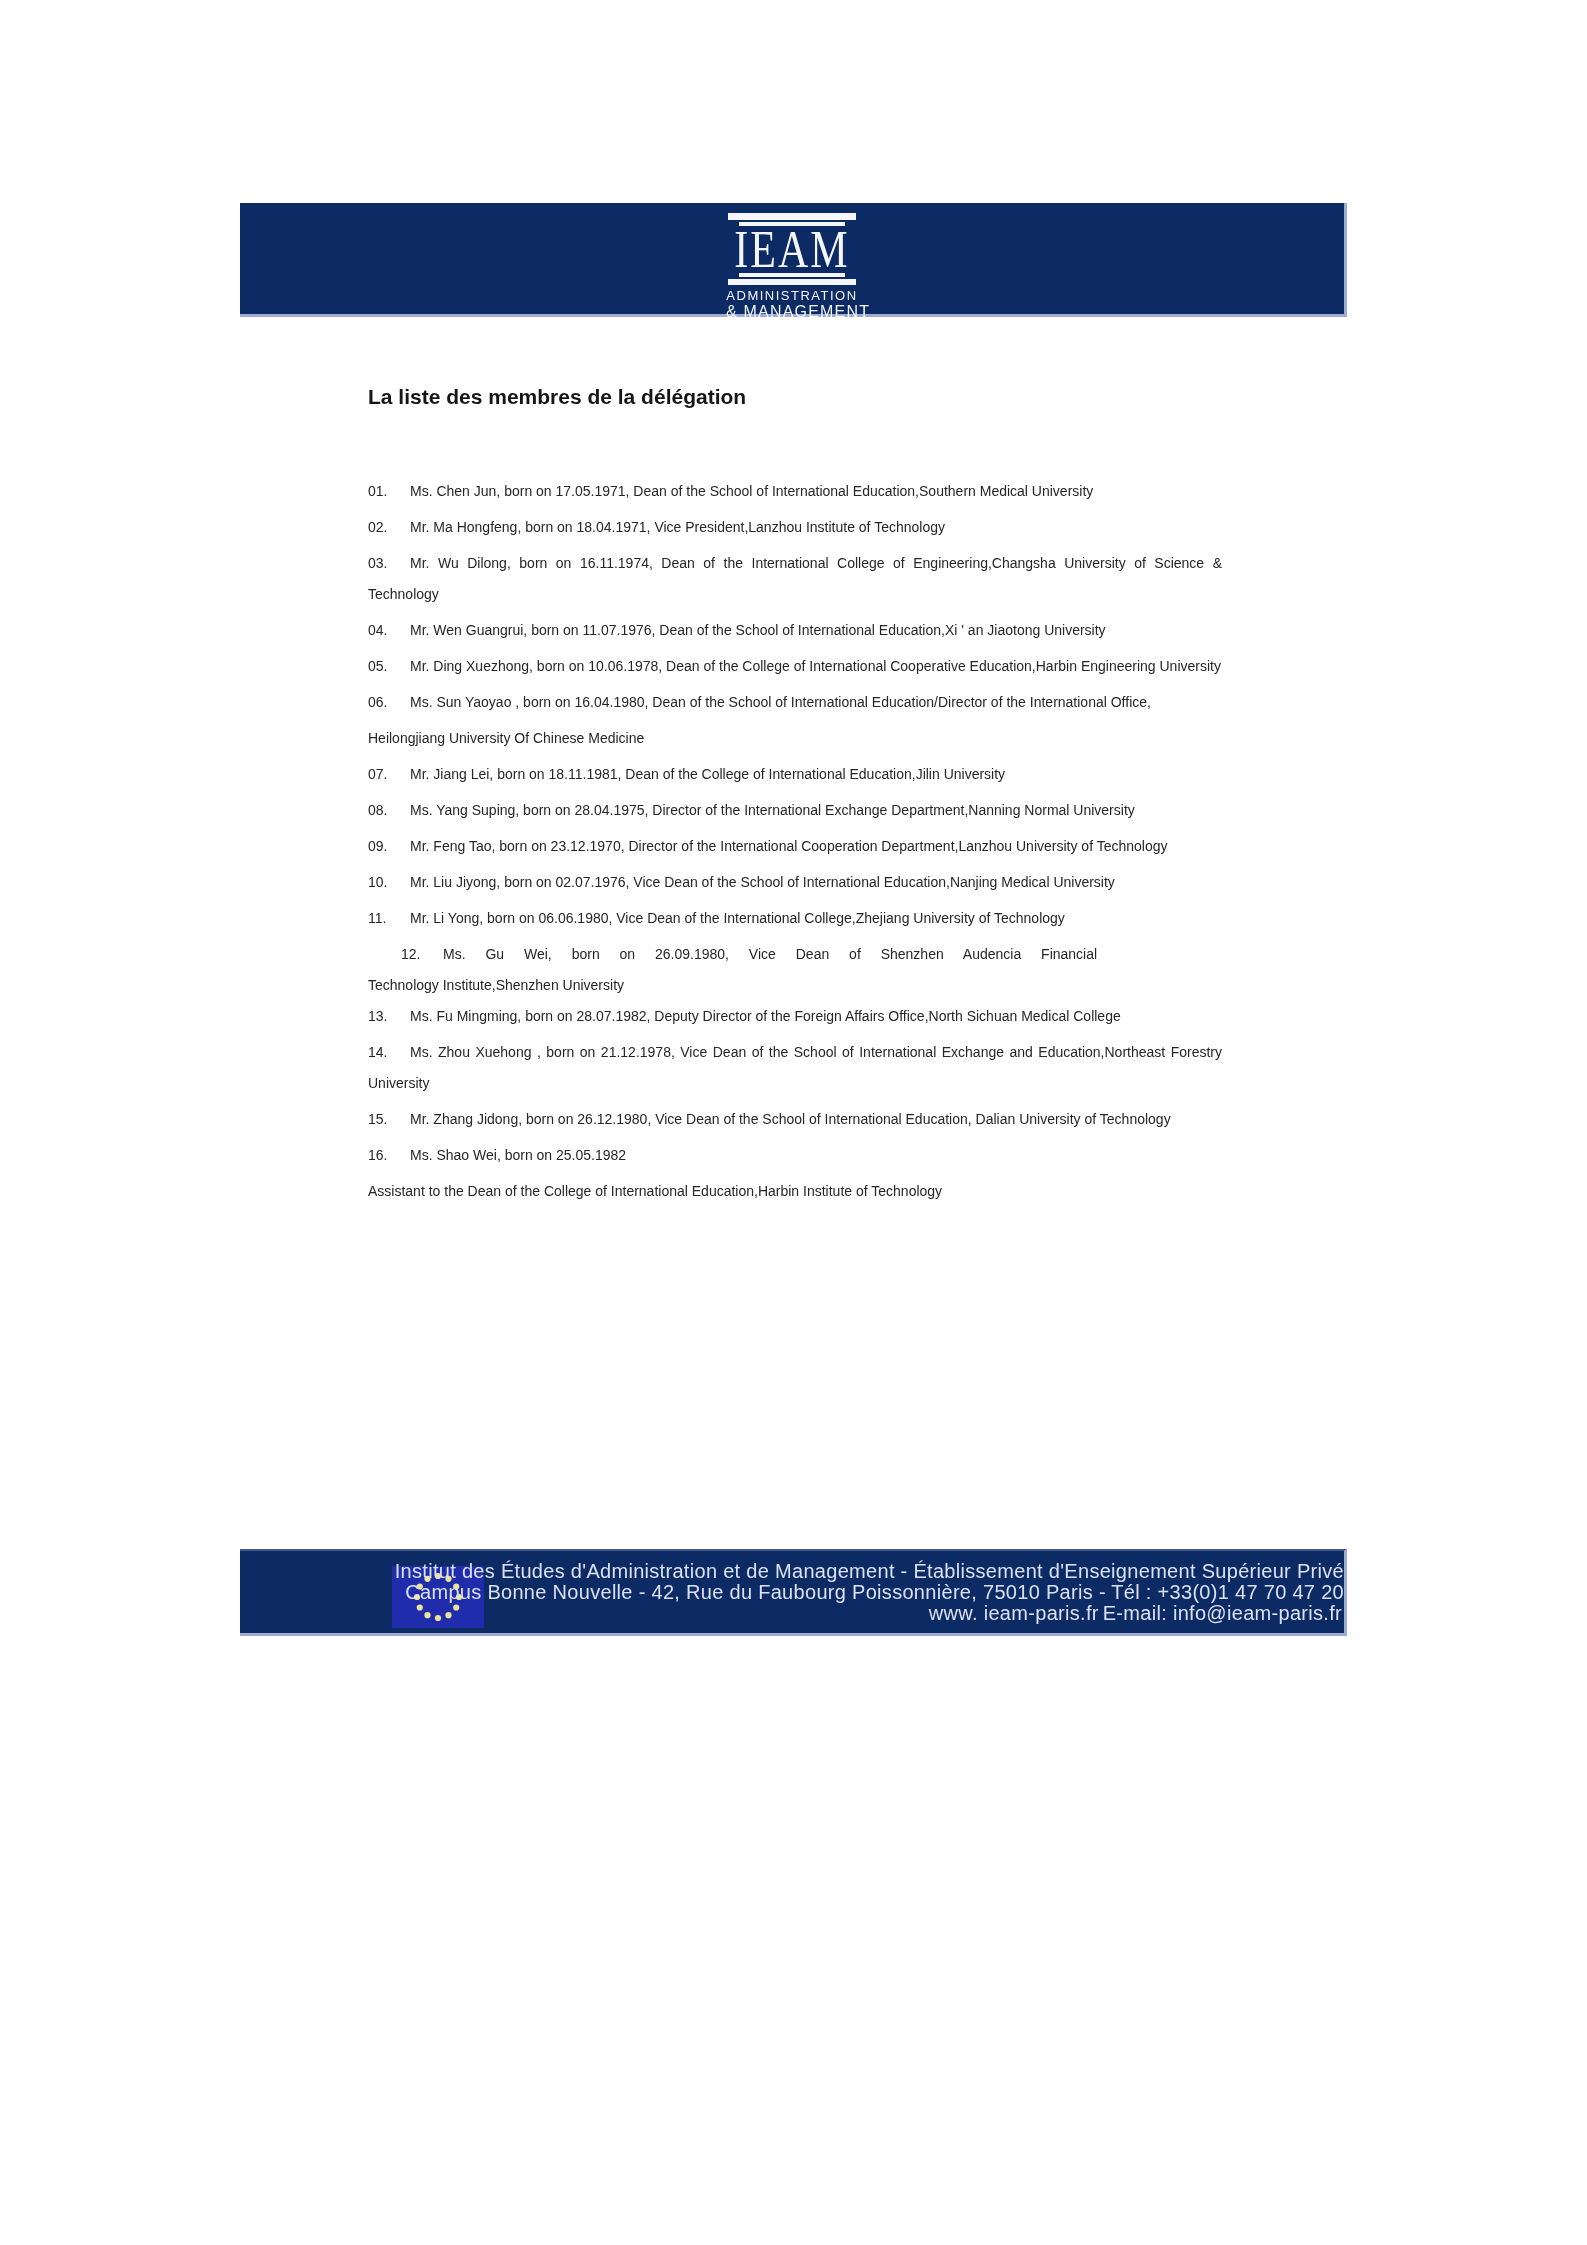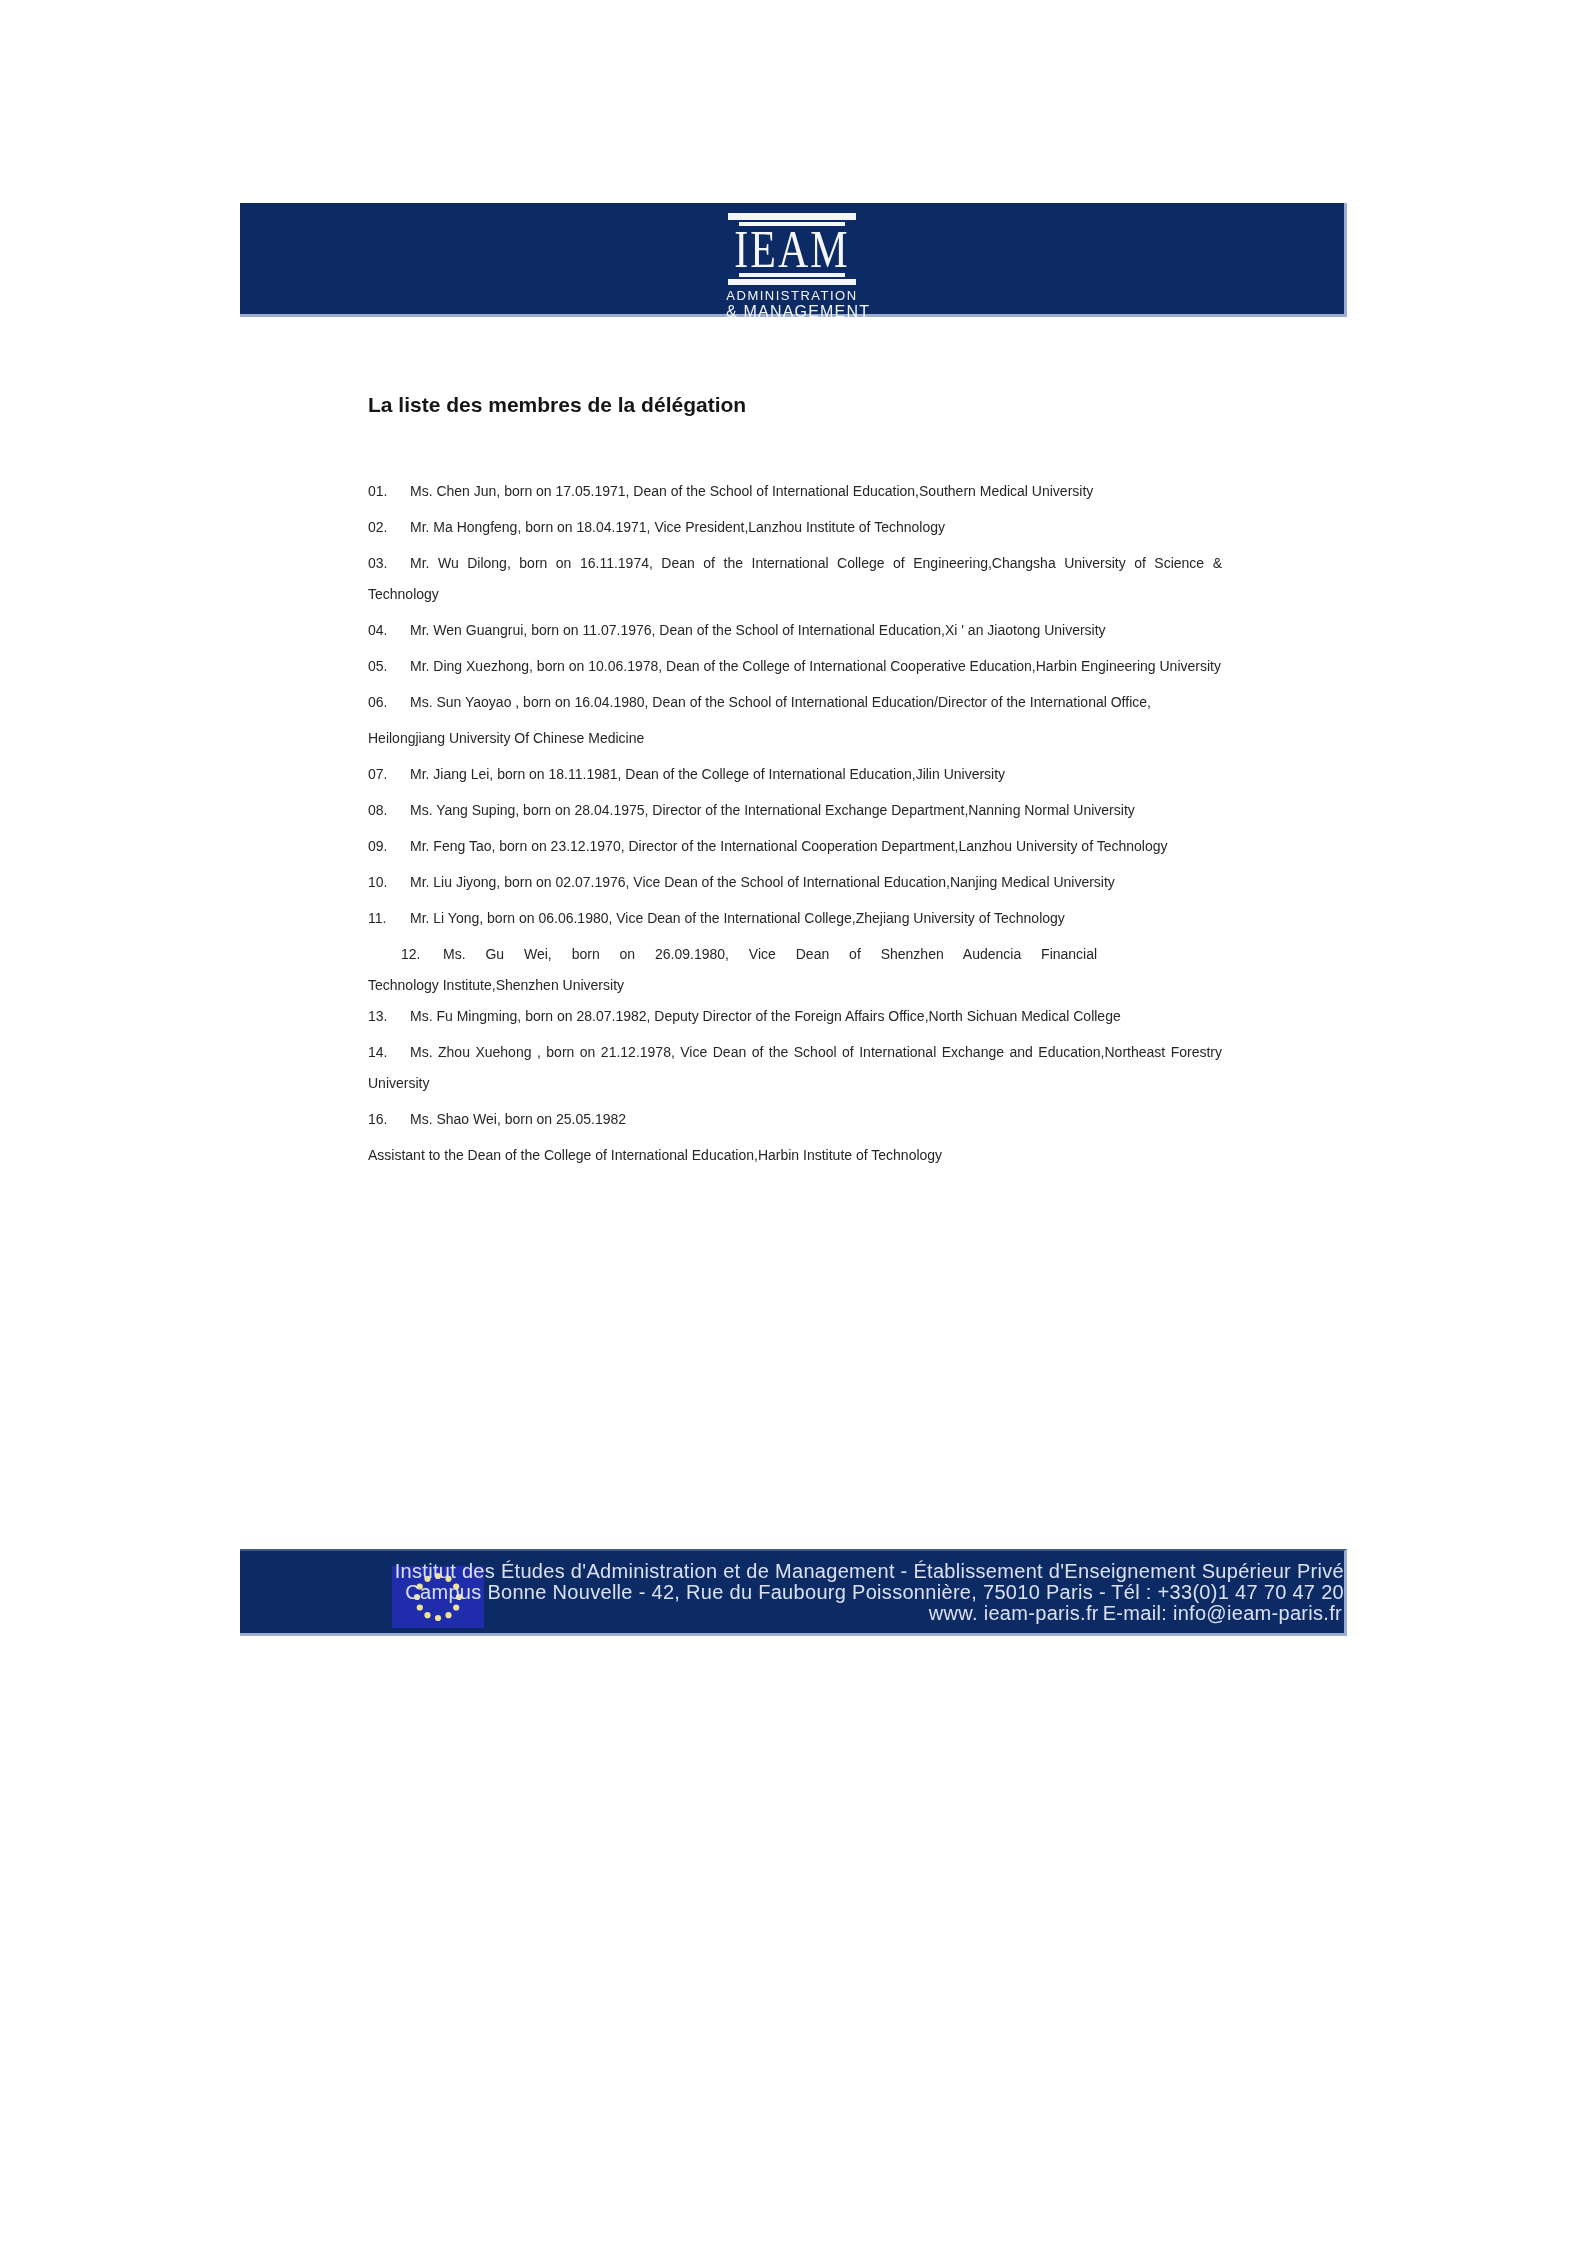--- a/index.html
+++ b/index.html
@@ -34,21 +34,21 @@
     color:#f4f6fa; white-space:nowrap;
   }
   .logo-bar-c { height:4px; background:#f4f6fa; margin:1px 13px 2px; }
   .logo-bar-d { height:6px; background:#f4f6fa; margin:0 2px; }
   .logo-sub1 { font-size:13px; letter-spacing:1.5px; margin-top:3px; white-space:nowrap; }
   .logo-sub2 { font-size:16px; letter-spacing:1.2px; white-space:nowrap; }
 
   
   .page-title {
     position:absolute; left:368px; top:385px;
-    font-size:21px; font-weight:bold; color:#161616;margin-top:8px;
+    font-size:21px; font-weight:bold; color:#161616;
   }
 
   
   .member-list {
     position:absolute; left:368px; top:476px; width:854px;
     font-size:14px; line-height:31px; color:#262626;
   }
   .member-list p.item { margin:0 0 5px 0; text-align:justify; }
   .member-list p.item.tight { margin-bottom:0; }
   .member-list p.item.spread { word-spacing:16px;margin-left:33px; }
@@ -120,20 +120,21 @@
   <p class="item"><span class="num">11.</span><span class="txt">Mr. Li Yong, born on 06.06.1980, Vice Dean of the International College,Zhejiang University of Technology</span></p>
 
   <p class="item tight spread"><span class="num">12.</span><span class="txt">Ms. Gu Wei, born on 26.09.1980, Vice Dean of Shenzhen Audencia Financial</span></p>
 
   <p class="item tight"><span class="txt">Technology Institute,Shenzhen University</span></p>
 
   <p class="item"><span class="num">13.</span><span class="txt">Ms. Fu Mingming, born on 28.07.1982, Deputy Director of the Foreign Affairs Office,North Sichuan Medical College</span></p>
 
   <p class="item"><span class="num">14.</span><span class="txt">Ms. Zhou Xuehong , born on 21.12.1978, Vice Dean of the School of International Exchange and Education,Northeast Forestry University</span></p>
 
+  <p class="item"><span class="num">15.</span><span class="txt">Mr. Zhang Jidong, born on 26.12.1980, Vice Dean of the School of International Education, Dalian University of Technology</span></p>
 
   <p class="item"><span class="num">16.</span><span class="txt">Ms. Shao Wei, born on 25.05.1982</span></p>
 
   <p class="item"><span class="txt">Assistant to the Dean of the College of International Education,Harbin Institute of Technology</span></p>
 </div>
 
   <div class="footer-banner">
     <div class="eu-flag">
       <svg width="92" height="62" viewBox="0 0 92 62">
         <rect x="0" y="0" width="92" height="62" fill="#1f2dac"></rect>

